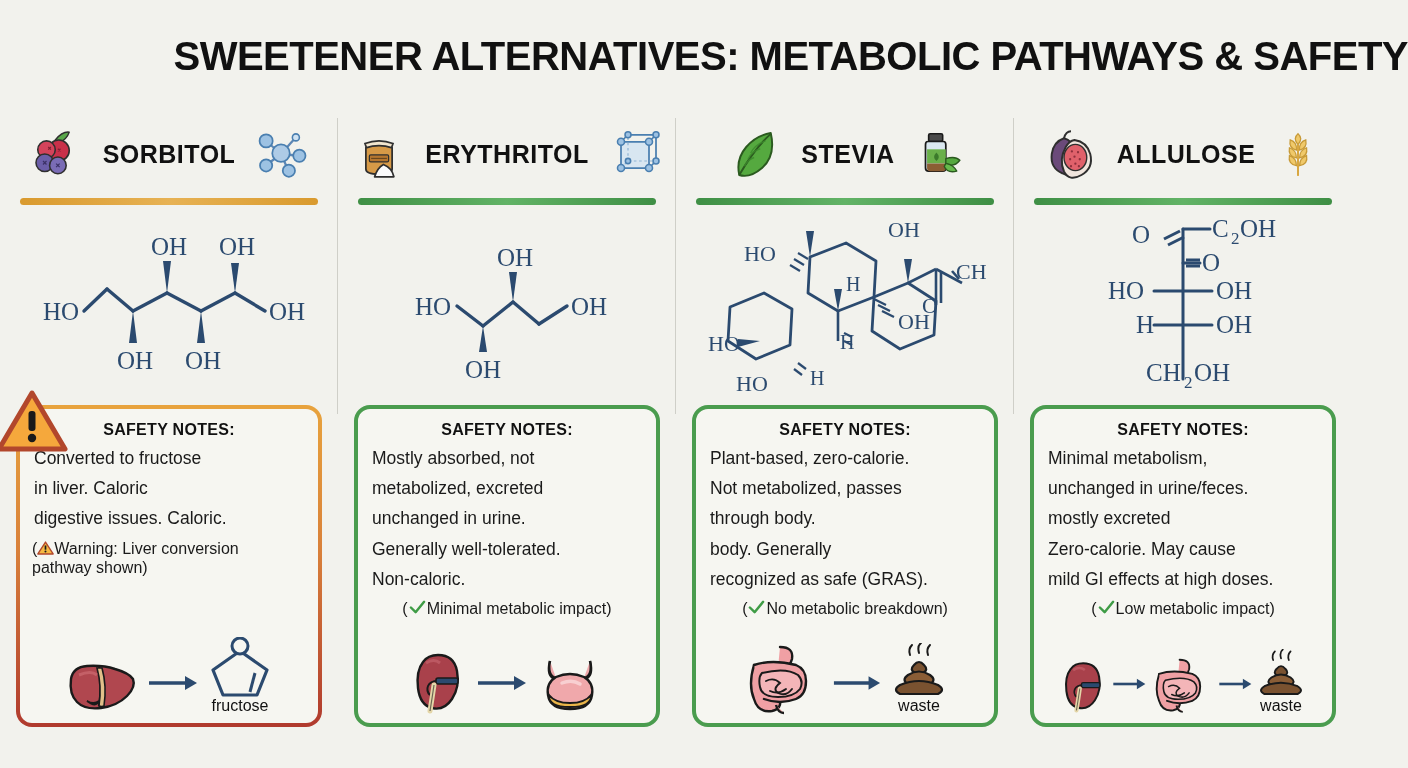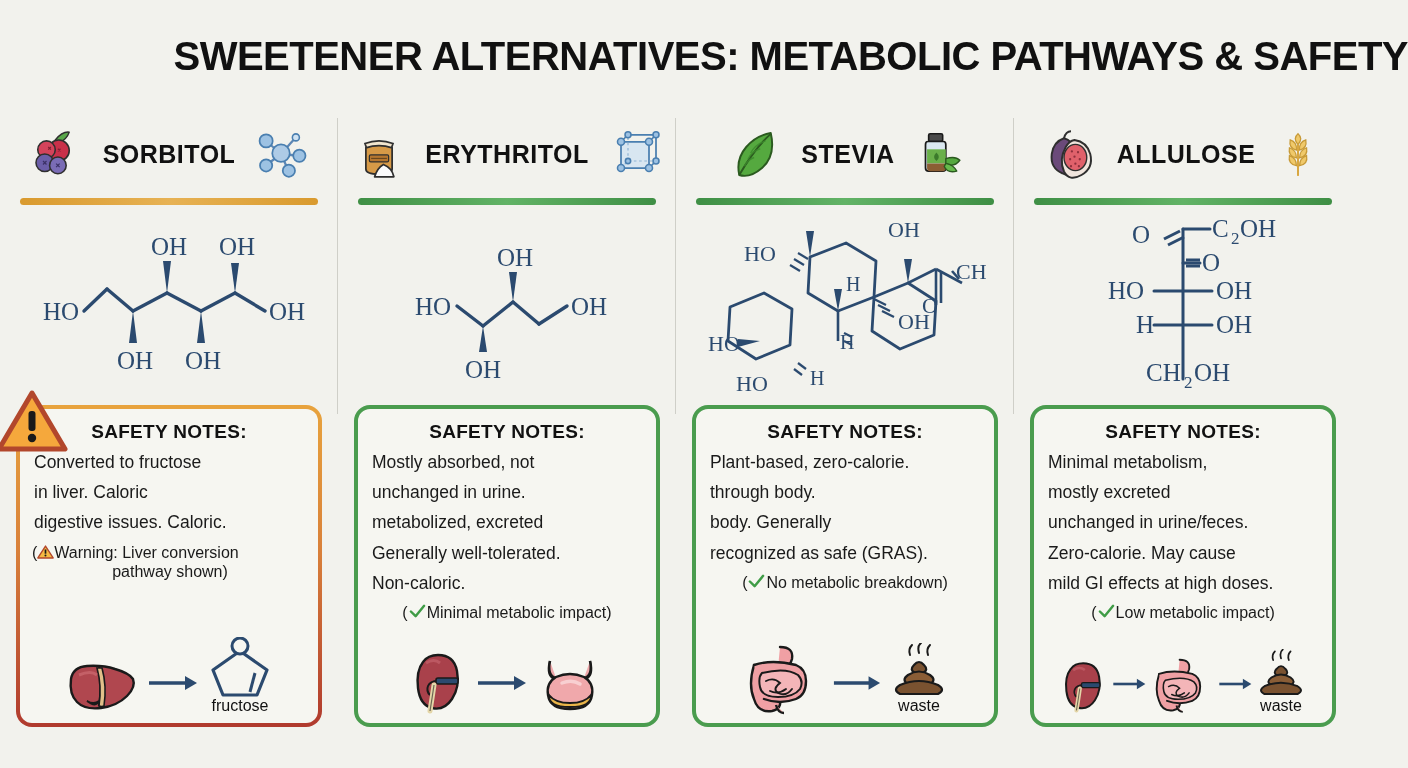--- a/index.html
+++ b/index.html
@@ -71,35 +71,35 @@
     height:322px;
   }
   .card.warn{
     border:none;
     background:
       linear-gradient(#f6f6f1,#f6f6f1) padding-box,
       linear-gradient(180deg,#e8a33d 0%, #d9813a 45%, #b03a2e 100%) border-box;
     border:4px solid transparent;
   }
   .card-title{
-    text-align:center;font-weight:bold;font-size:19px;
+    text-align:center;font-weight:bold;font-size:16px;
     letter-spacing:0.3px;margin-bottom:4px;color:#111;
   }
   .card-body{
     font-size:17.5px;line-height:1.27;color:#1a1a1a;
     text-align:left;padding:0 4px;
   }
   .card-body .ln{display:block;white-space:nowrap;margin-top:8px;}
   .card-tag{
     font-size:16px;margin-top:9px;text-align:center;
     line-height:1.2;color:#1a1a1a;
   }
   .card-tag .glyph{display:inline-block;vertical-align:-2px;}
   .card-tag.left{text-align:left;padding-left:2px;}
-  .tag2{display:block;text-align:center;}
+  .tag2{display:block;}
   
   .pathway{
     position:absolute;left:0;right:0;bottom:8px;
     display:flex;align-items:flex-end;justify-content:center;
     gap:6px;
   }
   .porg{position:relative;display:flex;flex-direction:column;align-items:center;}
   .porg svg{display:block;}
   .plabel{font-size:16px;color:#111;margin-top:-2px;}
   .arrow{flex:none;margin-bottom:22px;}
@@ -278,22 +278,22 @@
             <text x="184" y="97">OH</text>
             <text x="78" y="160">OH</text>
           </g>
         </svg>
       </div>
 
       <div class="card">
         <div class="card-title">SAFETY NOTES:</div>
         <div class="card-body">
           <span class="ln">Mostly absorbed, not</span>
+          <span class="ln">metabolized, excreted</span>
           <span class="ln">unchanged in urine.</span>
-          <span class="ln">metabolized, excreted</span>
           <span class="ln">Generally well-tolerated.</span>
           <span class="ln">Non-caloric.</span>
         </div>
         <div class="card-tag">
           <span>(</span><svg class="glyph" width="19" height="17" viewBox="0 0 20 18">
               <path d="M3 9 L8 14 L17 3" fill="none" stroke="#3f9c46" stroke-width="2.6" stroke-linecap="round" stroke-linejoin="round"></path>
             </svg><span>Minimal metabolic impact)</span>
         </div>
         <div class="pathway">
           <div class="porg">
@@ -404,20 +404,21 @@
             <text x="110" y="172" font-size="20">H</text>
             <text x="222" y="100">O</text>
           </g>
         </svg>
       </div>
 
       <div class="card">
         <div class="card-title">SAFETY NOTES:</div>
         <div class="card-body">
           <span class="ln">Plant-based, zero-calorie.</span>
+          <span class="ln">Not metabolized, passes</span>
           <span class="ln">through body.</span>
           <span class="ln">body. Generally</span>
           <span class="ln">recognized as safe (GRAS).</span>
         </div>
         <div class="card-tag">
           <span>(</span><svg class="glyph" width="19" height="17" viewBox="0 0 20 18">
               <path d="M3 9 L8 14 L17 3" fill="none" stroke="#3f9c46" stroke-width="2.6" stroke-linecap="round" stroke-linejoin="round"></path>
             </svg><span>No metabolic breakdown)</span>
         </div>
         <div class="pathway">
@@ -520,22 +521,22 @@
             <text x="116" y="175" font-size="17">2</text>
             <text x="126" y="168">OH</text>
           </g>
         </svg>
       </div>
 
       <div class="card">
         <div class="card-title">SAFETY NOTES:</div>
         <div class="card-body">
           <span class="ln">Minimal metabolism,</span>
+          <span class="ln">unchanged in urine/feces.</span>
           <span class="ln">mostly excreted</span>
-          <span class="ln">unchanged in urine/feces.</span>
           <span class="ln">Zero-calorie. May cause</span>
           <span class="ln">mild GI effects at high doses.</span>
         </div>
         <div class="card-tag">
           <span>(</span><svg class="glyph" width="19" height="17" viewBox="0 0 20 18">
               <path d="M3 9 L8 14 L17 3" fill="none" stroke="#3f9c46" stroke-width="2.6" stroke-linecap="round" stroke-linejoin="round"></path>
             </svg><span>Low metabolic impact)</span>
         </div>
         <div class="pathway" style="gap:2px;">
           <div class="porg">

